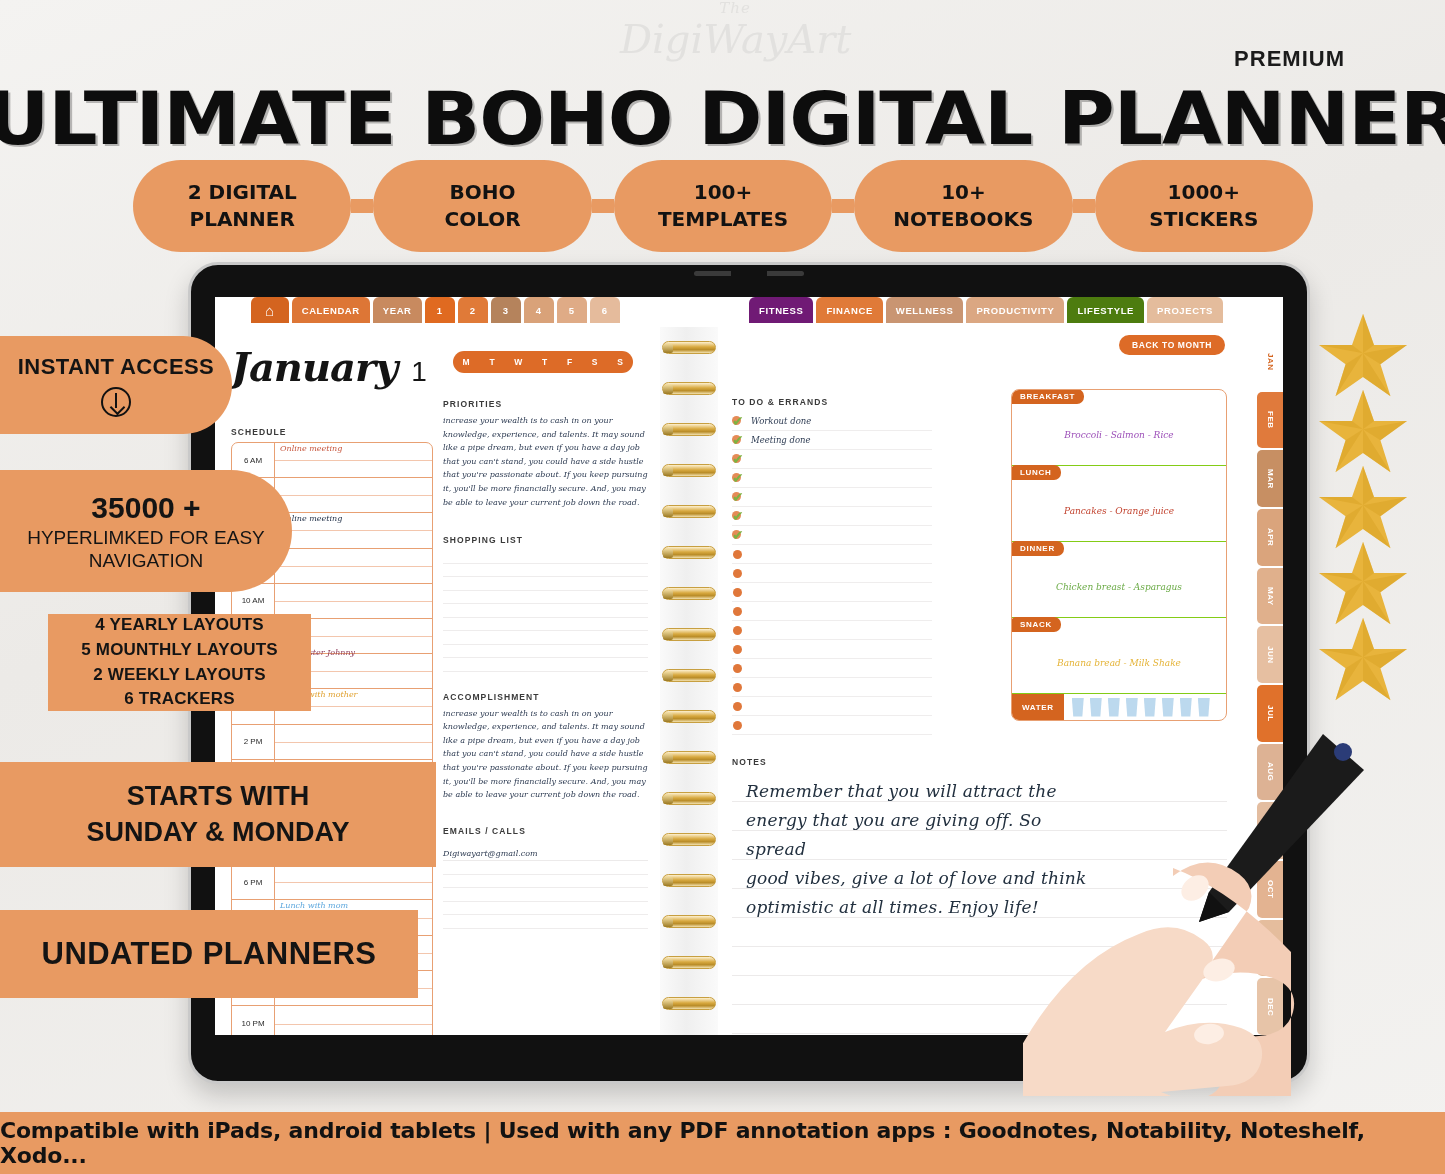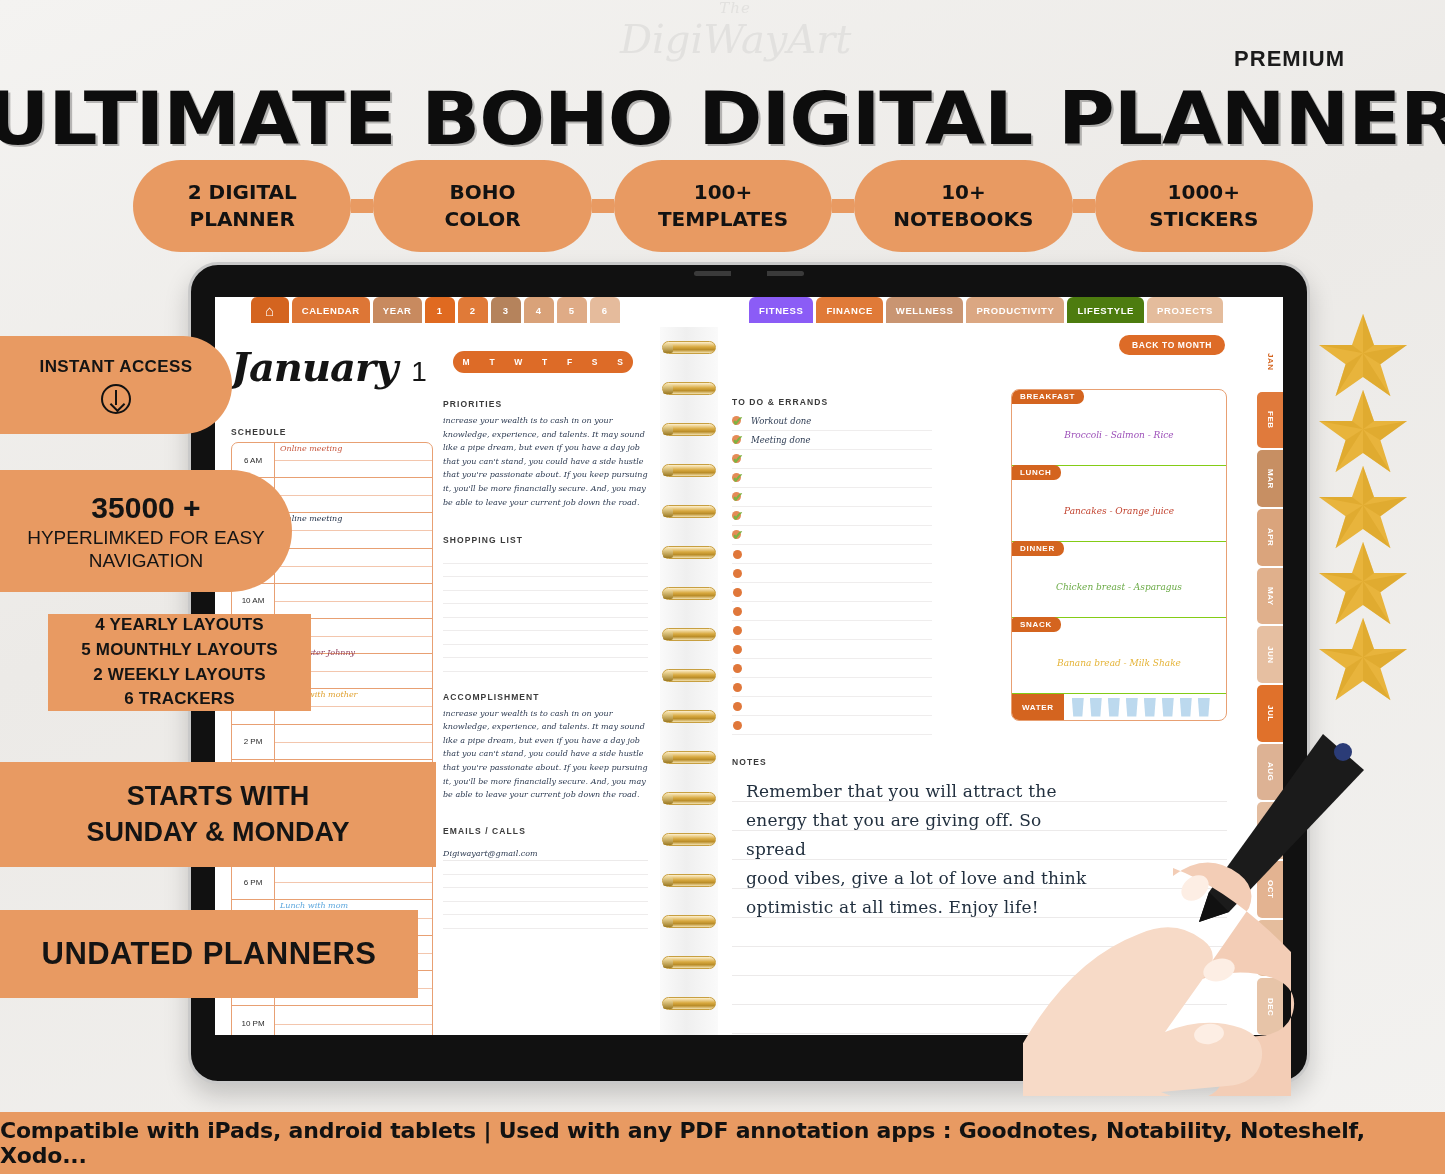--- a/index.html
+++ b/index.html
@@ -147,38 +147,38 @@
      padding:6px 10px; height:26px; display:flex;align-items:center;}
   .glasses{ display:flex; gap:6px; padding-left:8px;}
   .glass{ width:12px; height:19px; background:#bcd9ee;
      clip-path:polygon(0 0,100% 0,88% 100%,12% 100%);}
   
   .notes{ position:absolute; left:14px; top:430px; right:56px;}
   .notes .lines-wrap{ position:relative; margin-top:6px;}
   .nline{ height:29px; border-bottom:1px solid #eceaea;}
   .notes .hand{
     position:absolute; left:14px; top:4px; right:0;
-    font-family:"DejaVu Serif", serif; font-size:17px;
+    font-family:"DejaVu Serif", serif; font-style:italic; font-size:17px;
     line-height:29px; color:#22303f; letter-spacing:.2px;
   }
   
   .months{ position:absolute; right:0; top:0; width:26px; height:100%;
      display:flex; flex-direction:column; padding-top:6px; gap:2px;}
   .mtab{
     flex:1 1 0; border-radius:5px 0 0 5px; color:#fff; font-size:8px;
     font-weight:700; letter-spacing:.5px; display:flex; align-items:center;
     justify-content:center; writing-mode:vertical-rl;
   }
   .mtab.active{ background:#fff !important; color:#d4641f; }
   
   .badge{ position:absolute; background:#e89a62; color:#141414;
      font-family:"Liberation Sans", sans-serif; z-index:40;}
   .b-instant{ left:0; top:336px; width:232px; height:98px; border-radius:0 50px 50px 0;
      display:flex; flex-direction:column; align-items:center; justify-content:center;
-     font-weight:700; font-size:17px; letter-spacing:.4px;}
+     font-weight:700; font-size:22px; letter-spacing:.4px;}
   .dlicon{ margin-top:7px; width:30px;height:30px;border:2.6px solid #111;border-radius:50%;
      position:relative;}
   .dlicon:before{content:""; position:absolute; left:50%; top:4px; margin-left:-1.3px;
      width:2.6px; height:15px; background:#111;}
   .dlicon:after{content:""; position:absolute; left:50%; top:13px; margin-left:-4.5px;
      width:9px;height:9px;border-right:2.6px solid #111;border-bottom:2.6px solid #111;
      transform:rotate(45deg);}
   .b-hyper{ left:0; top:470px; width:292px; height:122px; border-radius:0 64px 64px 0;
      display:flex; flex-direction:column; align-items:center; justify-content:center;
      text-align:center; line-height:1.22;}
@@ -256,21 +256,21 @@
           <div class="tab" style="background: rgb(221, 118, 54);">CALENDAR</div>
           <div class="tab" style="background: rgb(200, 138, 95);">YEAR</div>
           <div class="tab" style="background: rgb(224, 106, 32);">1</div>
           <div class="tab" style="background: rgb(224, 122, 56);">2</div>
           <div class="tab" style="background: rgb(181, 131, 92);">3</div>
           <div class="tab" style="background: rgb(217, 162, 121);">4</div>
           <div class="tab" style="background: rgb(223, 171, 134);">5</div>
           <div class="tab" style="background: rgb(229, 187, 156);">6</div>
         </div>
       <div class="tabs-right" id="tabsRight">
-          <div class="tab" style="background: #8b5cf6;">FITNESS</div>
+          <div class="tab" style="background: #701a75;">FITNESS</div>
           <div class="tab" style="background: rgb(224, 122, 56);">FINANCE</div>
           <div class="tab" style="background: rgb(201, 149, 114);">WELLNESS</div>
           <div class="tab" style="background: rgb(219, 167, 130);">PRODUCTIVITY</div>
           <div class="tab" style="background: #4d7c0f;">LIFESTYLE</div>
           <div class="tab" style="background: rgb(228, 188, 156);">PROJECTS</div>
         </div>
     </div>
 
     <div class="screen-body">
 

